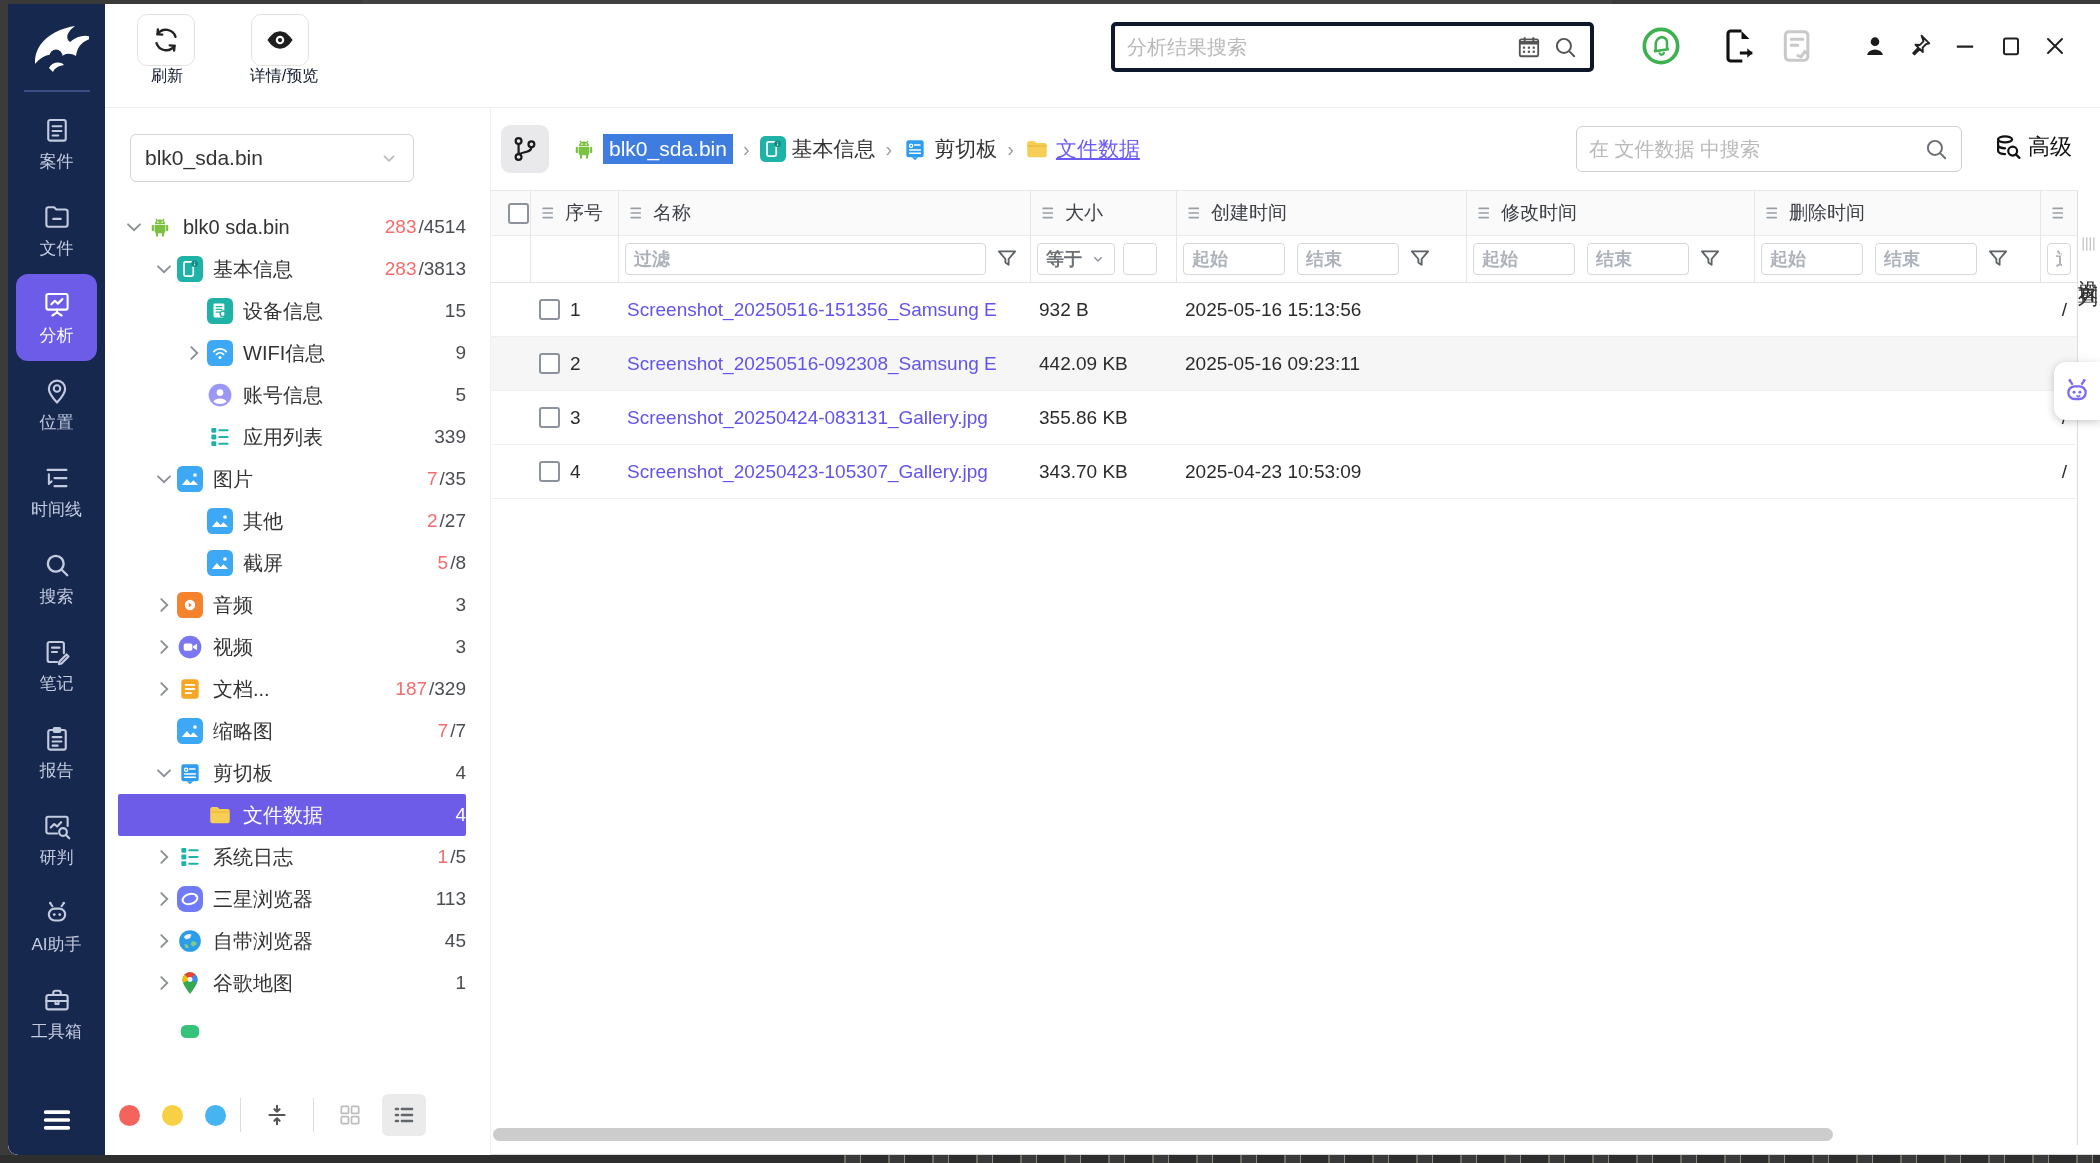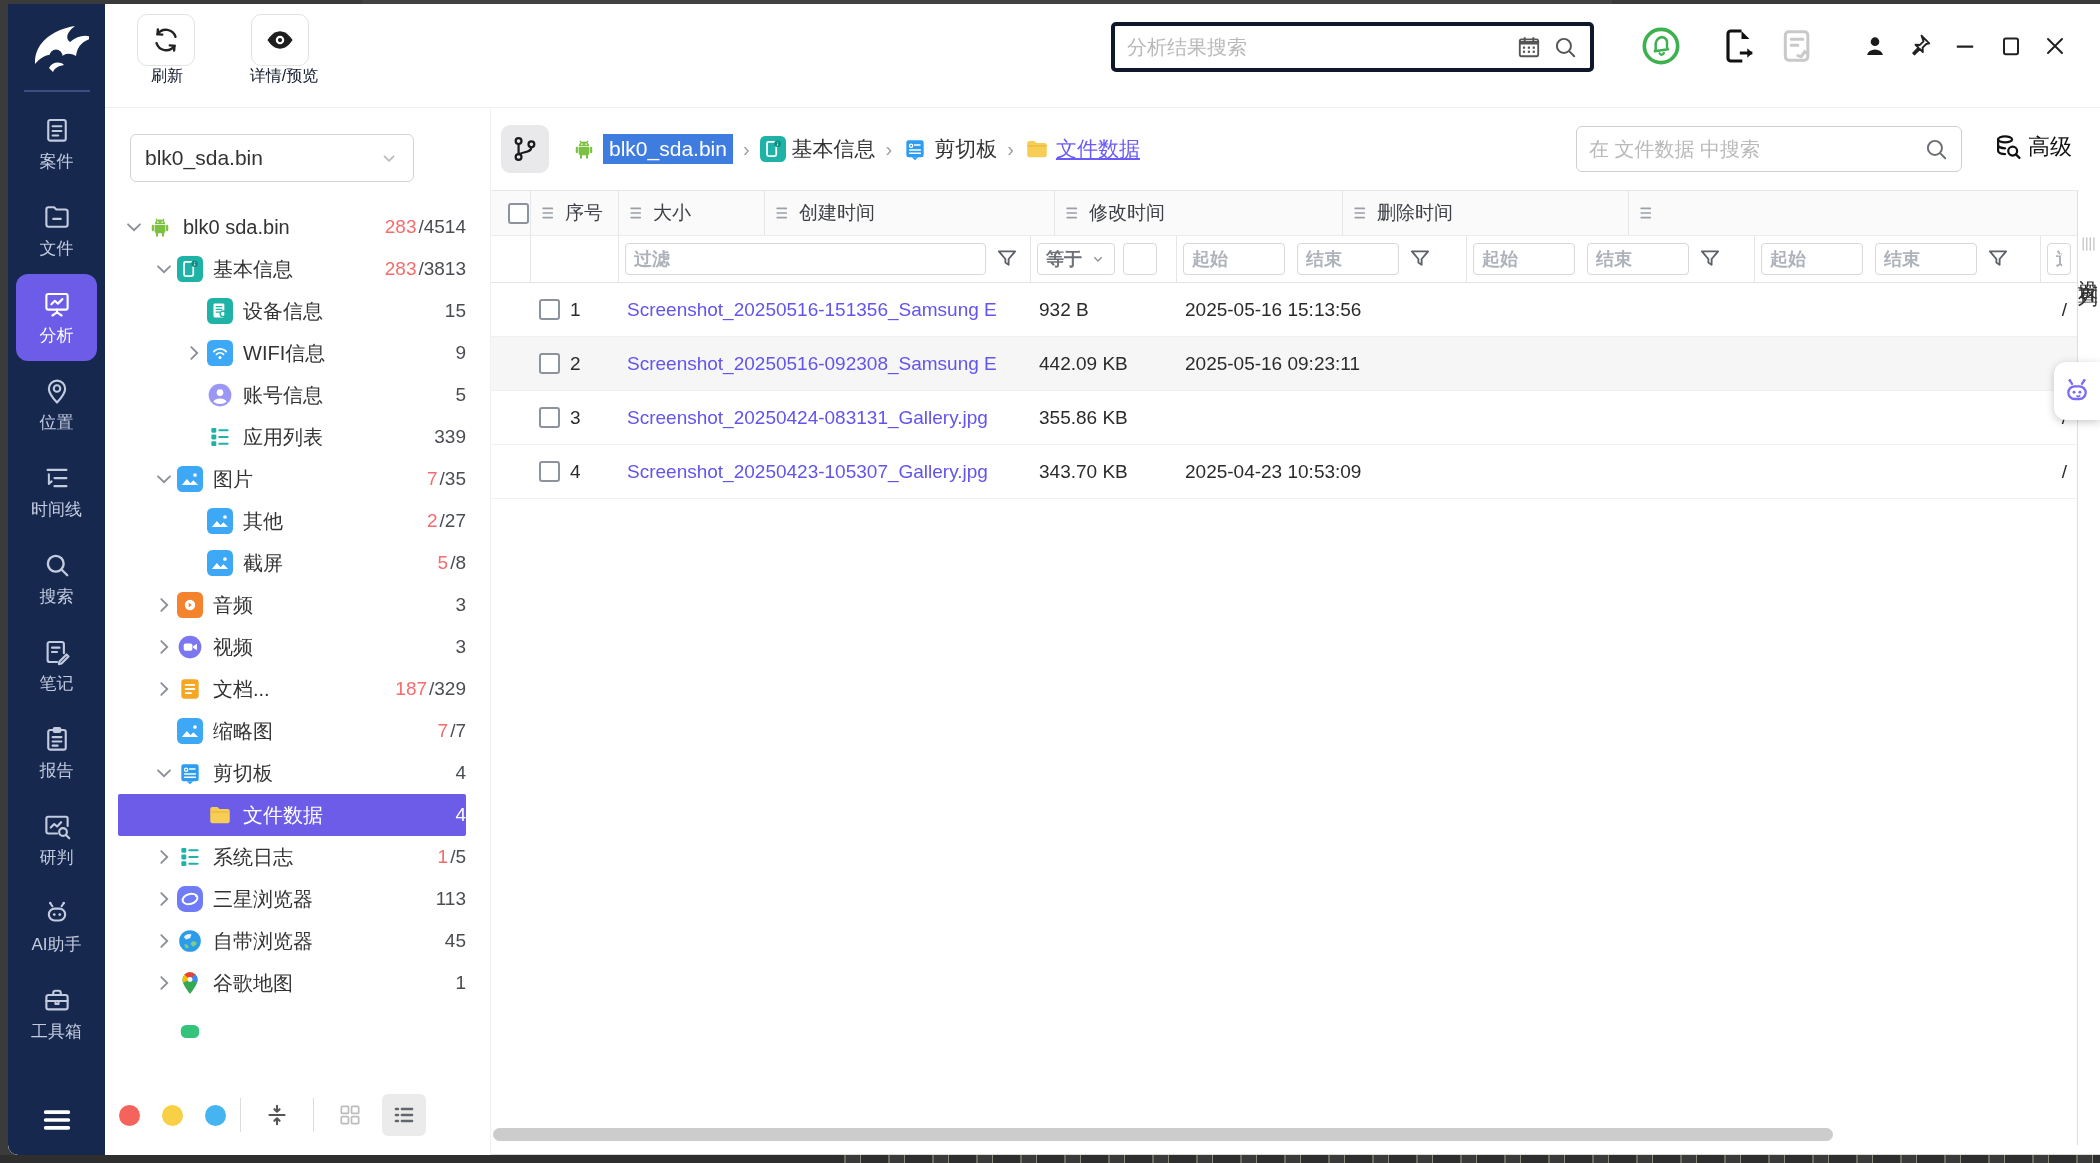--- a/index.html
+++ b/index.html
@@ -854,20 +854,28 @@
             <span class="cbx" style="margin-left:9px"></span>
           </div>
           <div class="th c1">
             <span>
               <svg viewBox="0 0 24 24" stroke="#9aa0a8" stroke-width="2" stroke-linecap="round">
                 <path d="M5 6.5h11M5 12h11M5 17.5h11"></path>
               </svg>
             </span>
             <span>序号</span>
           </div>
+          <div class="th c2">
+            <span>
+              <svg viewBox="0 0 24 24" stroke="#9aa0a8" stroke-width="2" stroke-linecap="round">
+                <path d="M5 6.5h11M5 12h11M5 17.5h11"></path>
+              </svg>
+            </span>
+            <span>名称</span>
+          </div>
           <div class="th c3">
             <span>
               <svg viewBox="0 0 24 24" stroke="#9aa0a8" stroke-width="2" stroke-linecap="round">
                 <path d="M5 6.5h11M5 12h11M5 17.5h11"></path>
               </svg>
             </span>
             <span>大小</span>
           </div>
           <div class="th c4">
             <span>

